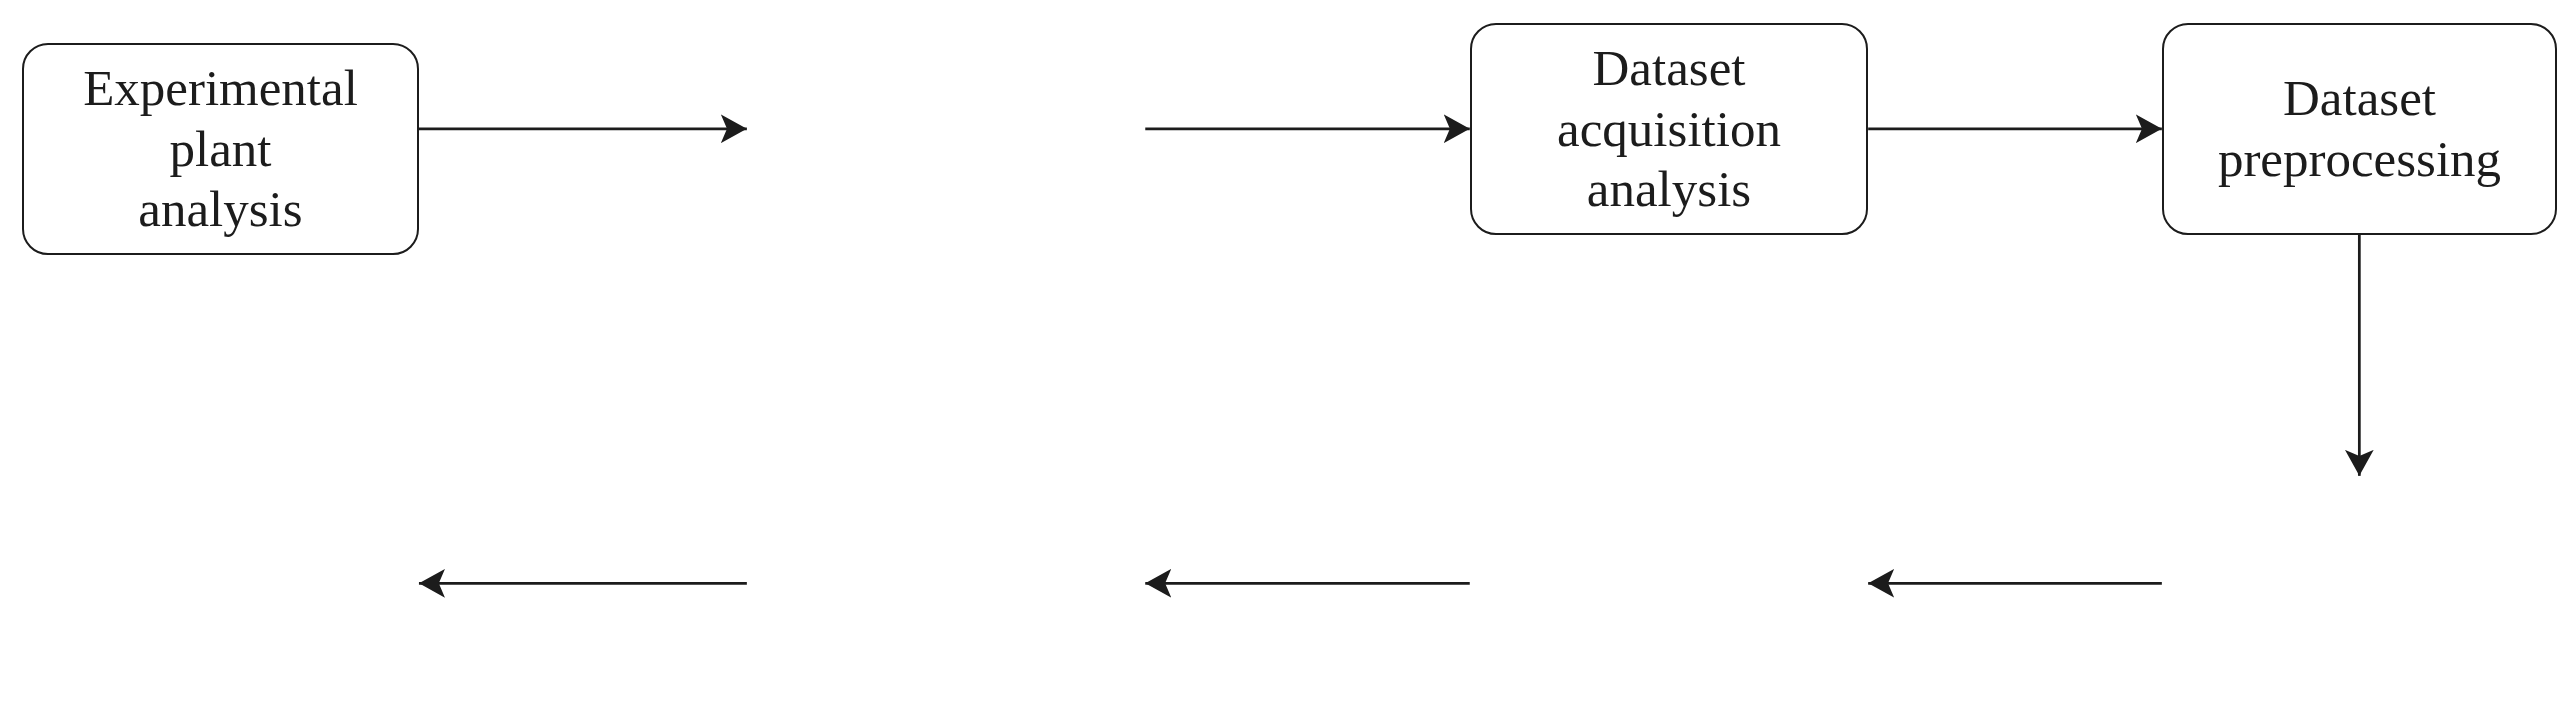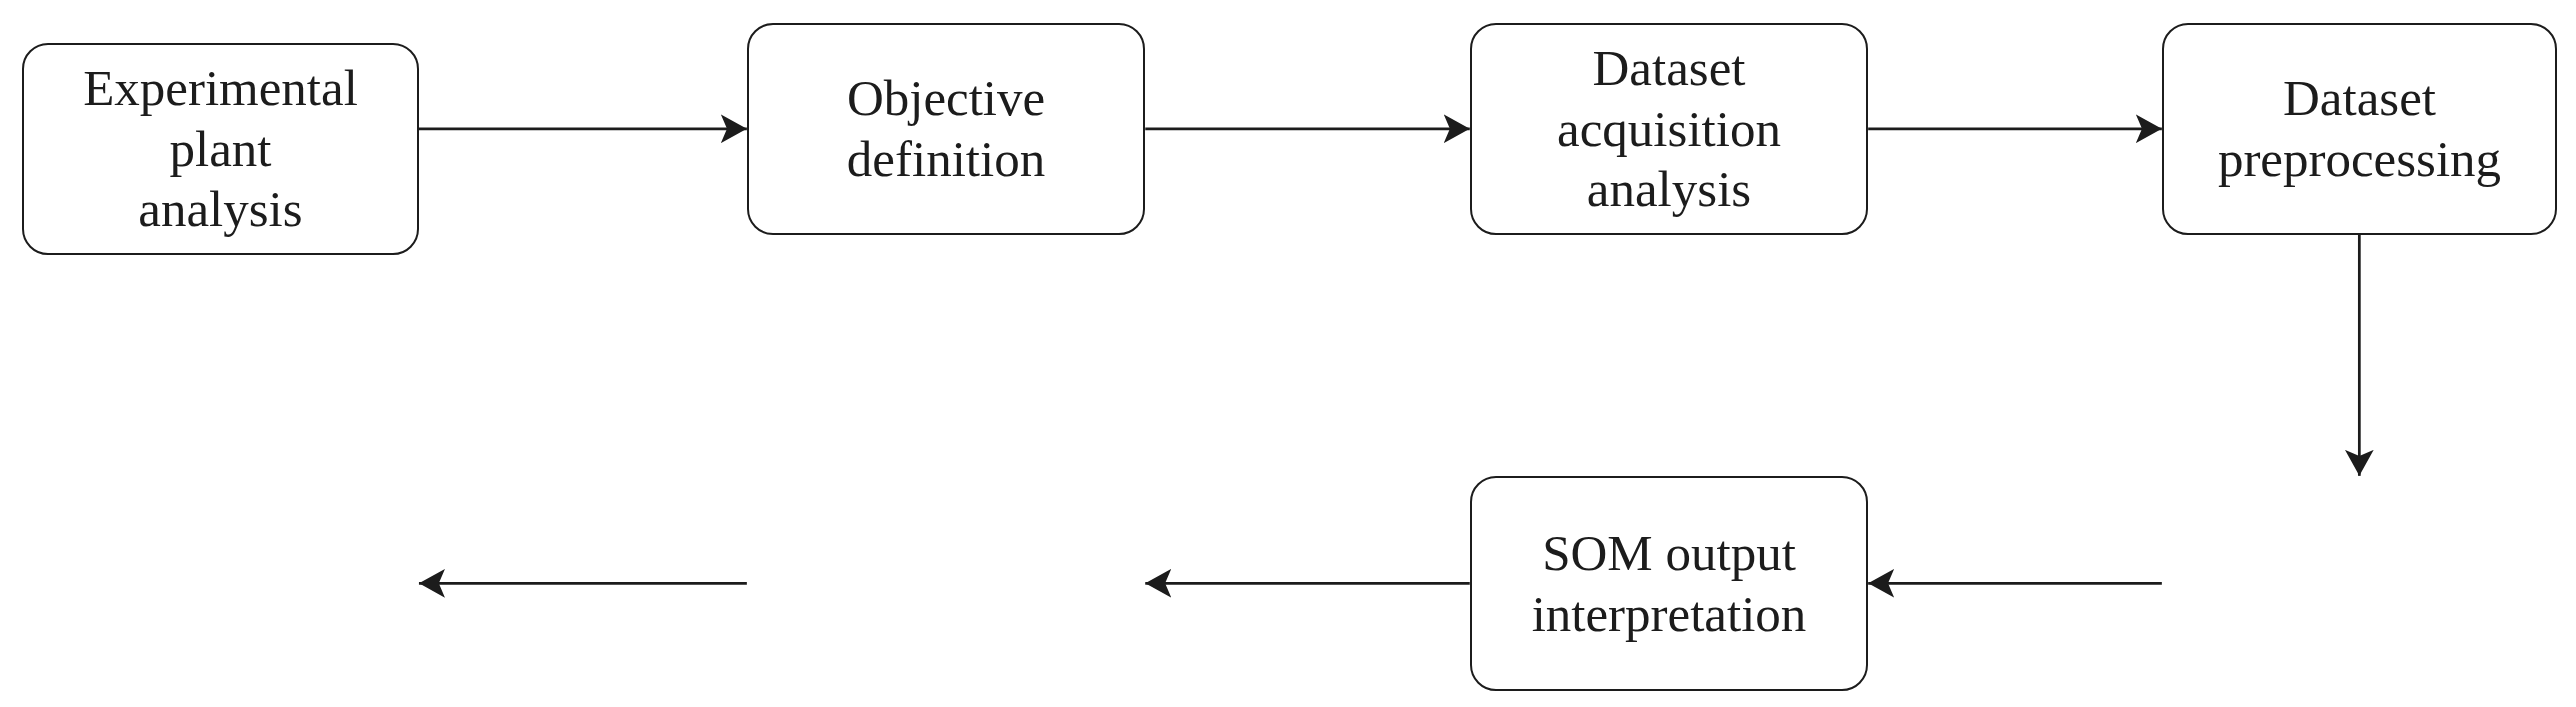--- a/index.html
+++ b/index.html
@@ -76,38 +76,30 @@
       <line x1="2147" y1="852" x2="1673" y2="852" marker-end="url(#arrowhead)"></line>
       <line x1="1091" y1="852" x2="612" y2="852" marker-end="url(#arrowhead)"></line>
     </svg>
 
   <div class="node r0 c0">
     <span class="label">Experimental
 plant
 analysis</span>
   </div>
 
-  <div class="node r0 c1">
-    <span class="label">Objective
-definition</span>
-  </div>
 
   <div class="node r0 c2">
     <span class="label">Dataset
 acquisition
 analysis</span>
   </div>
 
   <div class="node r0 c3">
     <span class="label">Dataset
 preprocessing</span>
   </div>
 
 
-  <div class="node r1 c2">
-    <span class="label">SOM output
-interpretation</span>
-  </div>
 
 
 
 </div>
 
 
 </body></html>

